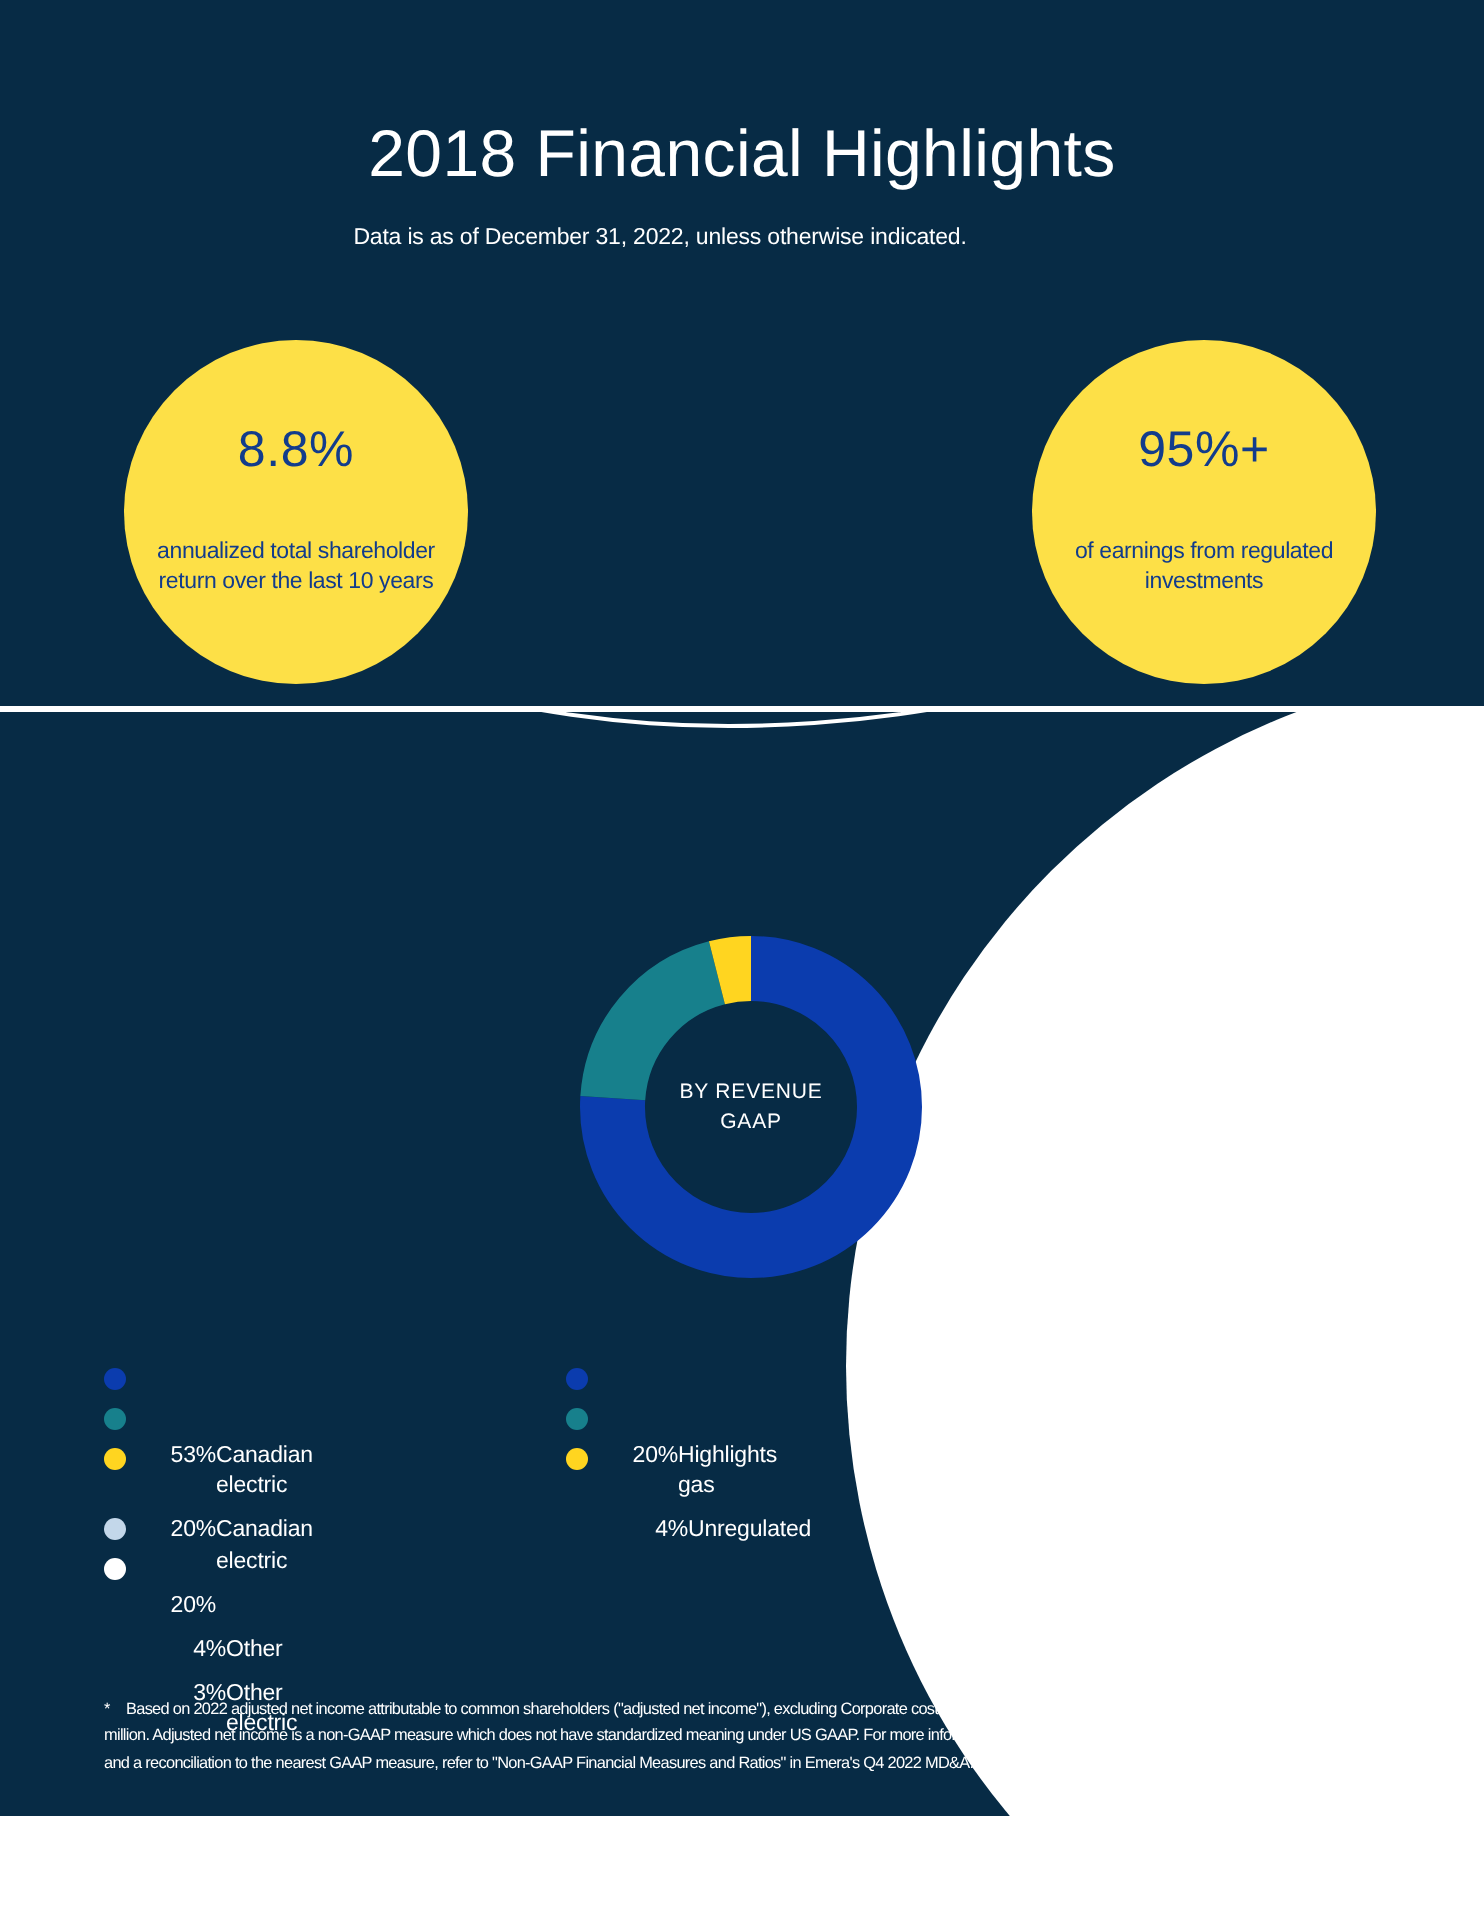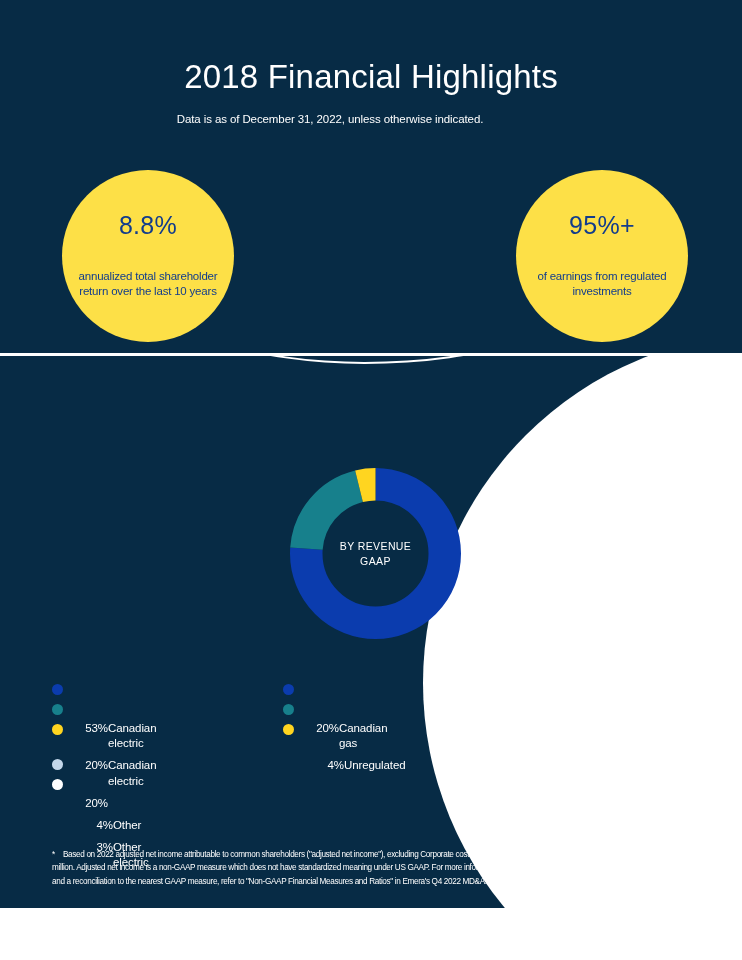--- a/index.html
+++ b/index.html
@@ -296,21 +296,21 @@
 
     <div class="legend" id="legend-1">
       <div class="legend-bullets">
           <div class="bullet" style="background: rgb(11, 60, 174); top: 0px; left: 0px;"></div>
           <div class="bullet" style="background: rgb(23, 128, 140); top: 20px; left: 0px;"></div>
           <div class="bullet" style="background: rgb(255, 213, 32); top: 40px; left: 0px;"></div>
         </div>
       <div class="legend-rows">
           <div class="legend-row">
             <span class="lr-pct">20%</span>
-            <span class="lr-name">Canadian gas</span>
+            <span class="lr-name">Highlights gas</span>
           </div>
           <div class="legend-row">
             <span class="lr-pct narrow">4%</span>
             <span class="lr-name">Unregulated</span>
           </div>
         </div>
     </div>
 
     <div class="footnote">
       <span class="fn-star">*</span>

